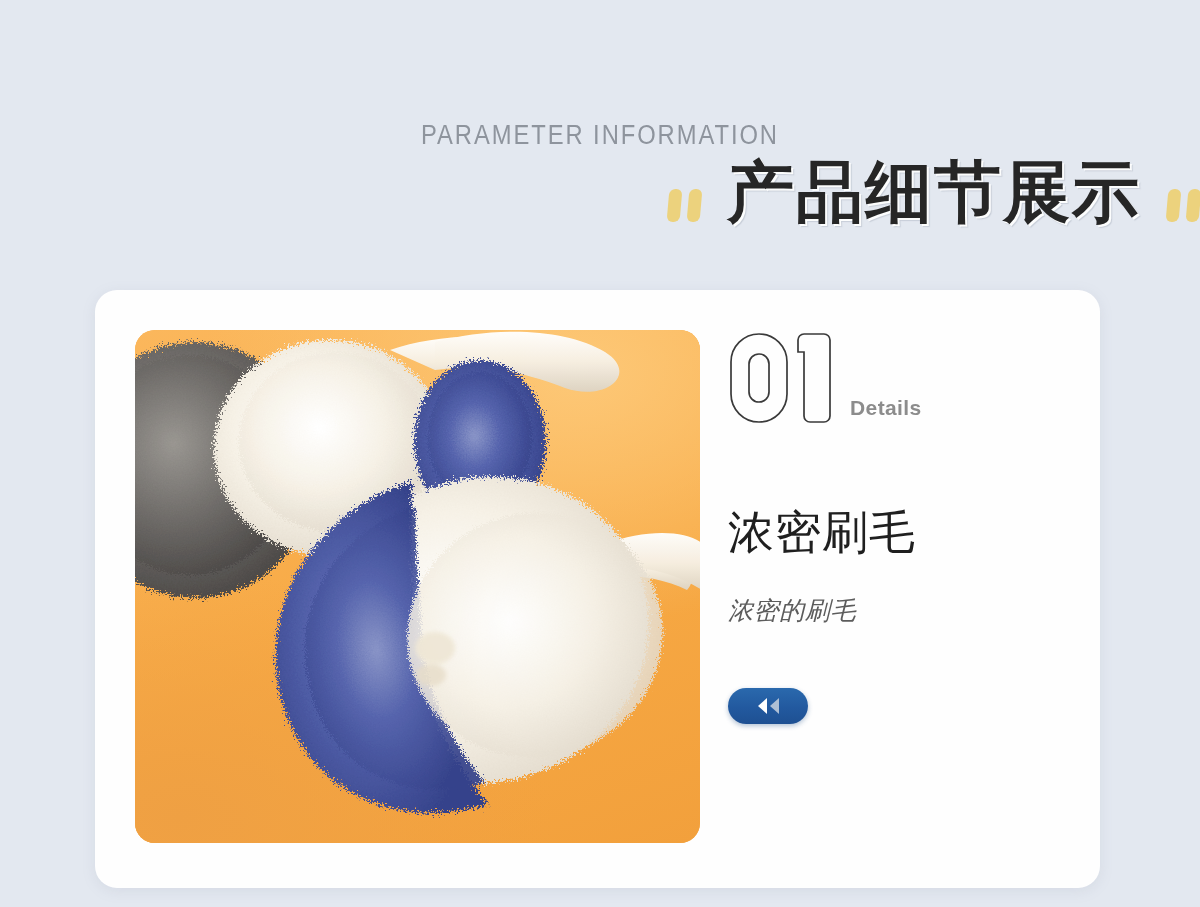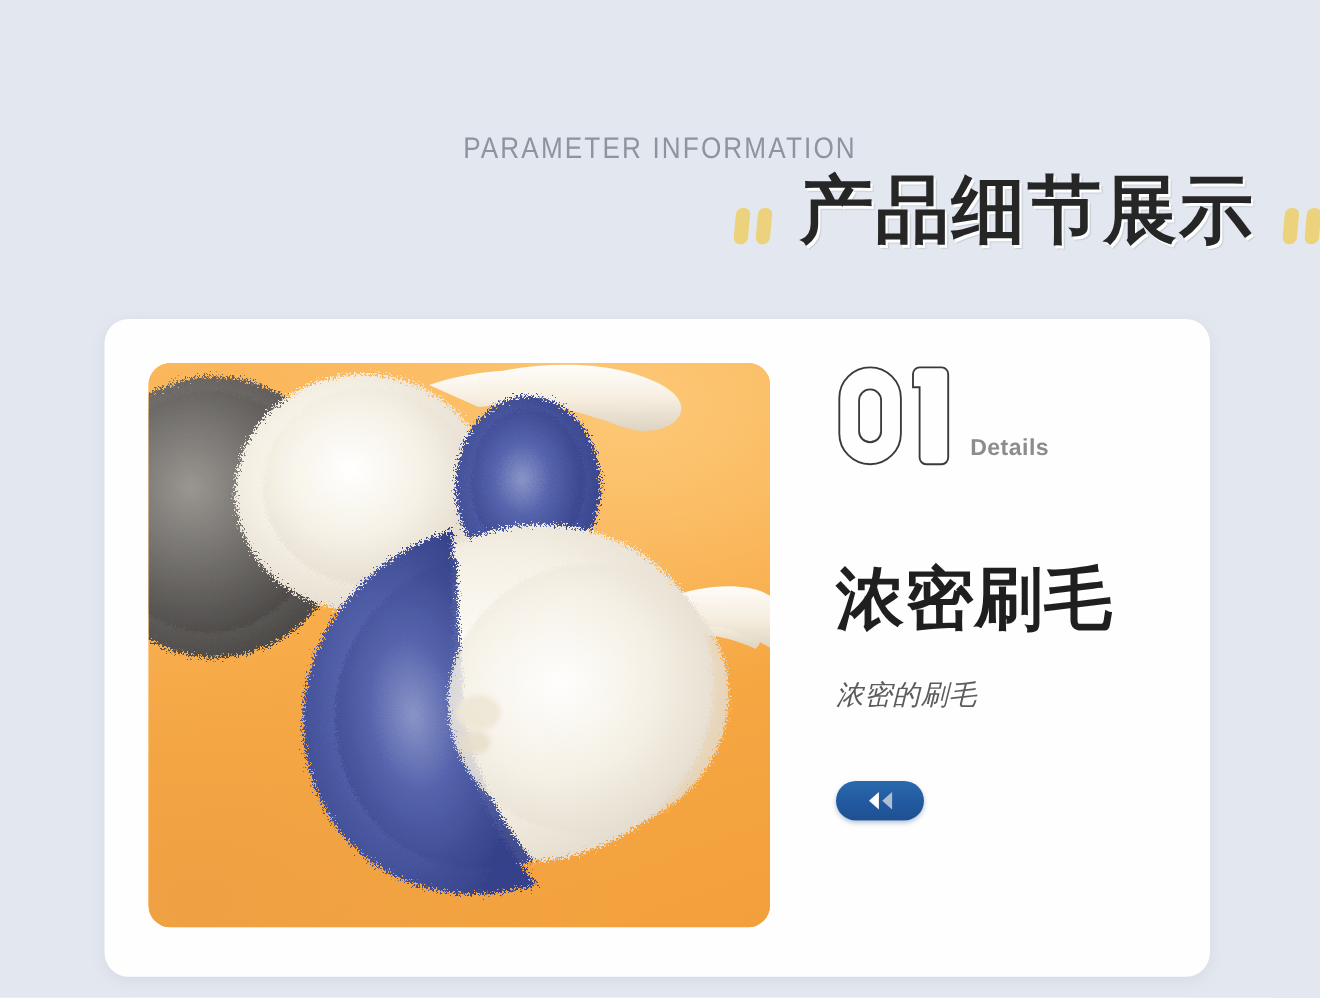--- a/index.html
+++ b/index.html
@@ -69,32 +69,32 @@
   .photo .bg {
     position:absolute; inset:0;
     background:
       radial-gradient(120% 90% at 78% 8%, #fdc877 0%, rgba(253,200,119,0) 55%),
       radial-gradient(110% 80% at 8% 95%, #efa043 0%, rgba(239,160,67,0) 60%),
       linear-gradient(160deg,#fbb75c 0%, #f7a944 55%, #f2a03c 100%);
   }
   .photo svg { position:absolute; inset:0; width:100%; height:100%; display:block; }
 
   
-  .info { position:absolute; left:665px; top:40px; width:300px; }
+  .info { position:absolute; left:633px; top:40px; width:300px; }
 
   .num-wrap { display:flex; align-items:flex-end; gap:14px; height:96px; }
   .num-wrap svg { display:block; }
   .num-label {
     font-size:21px; color:#8c8c8c; font-weight:bold;
     letter-spacing:0.4px; padding-bottom:6px;
   }
 
   .headline {
     margin-top:76px;
-    font-size:62px; font-weight:bold; color:#1f1f1f;
+    font-size:46px; font-weight:normal; color:#1f1f1f;
     letter-spacing:1px; white-space:nowrap;
     text-shadow:1px 1px 0 rgba(255,255,255,0.9);
   }
 
   .sub {
     margin-top:26px;
     font-size:25px; line-height:40px; color:#5c5c5c;
     letter-spacing:0.6px;
     font-style:italic;
   }

